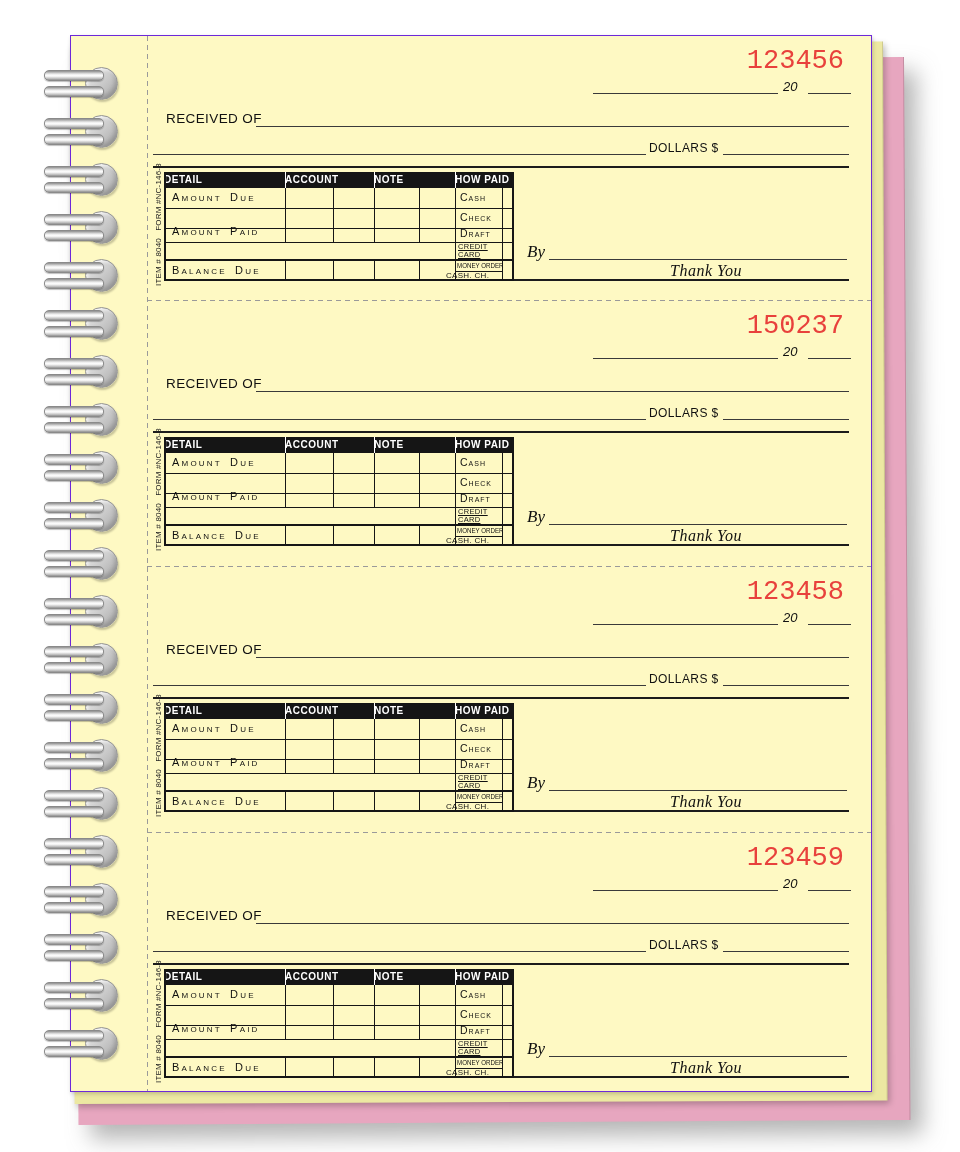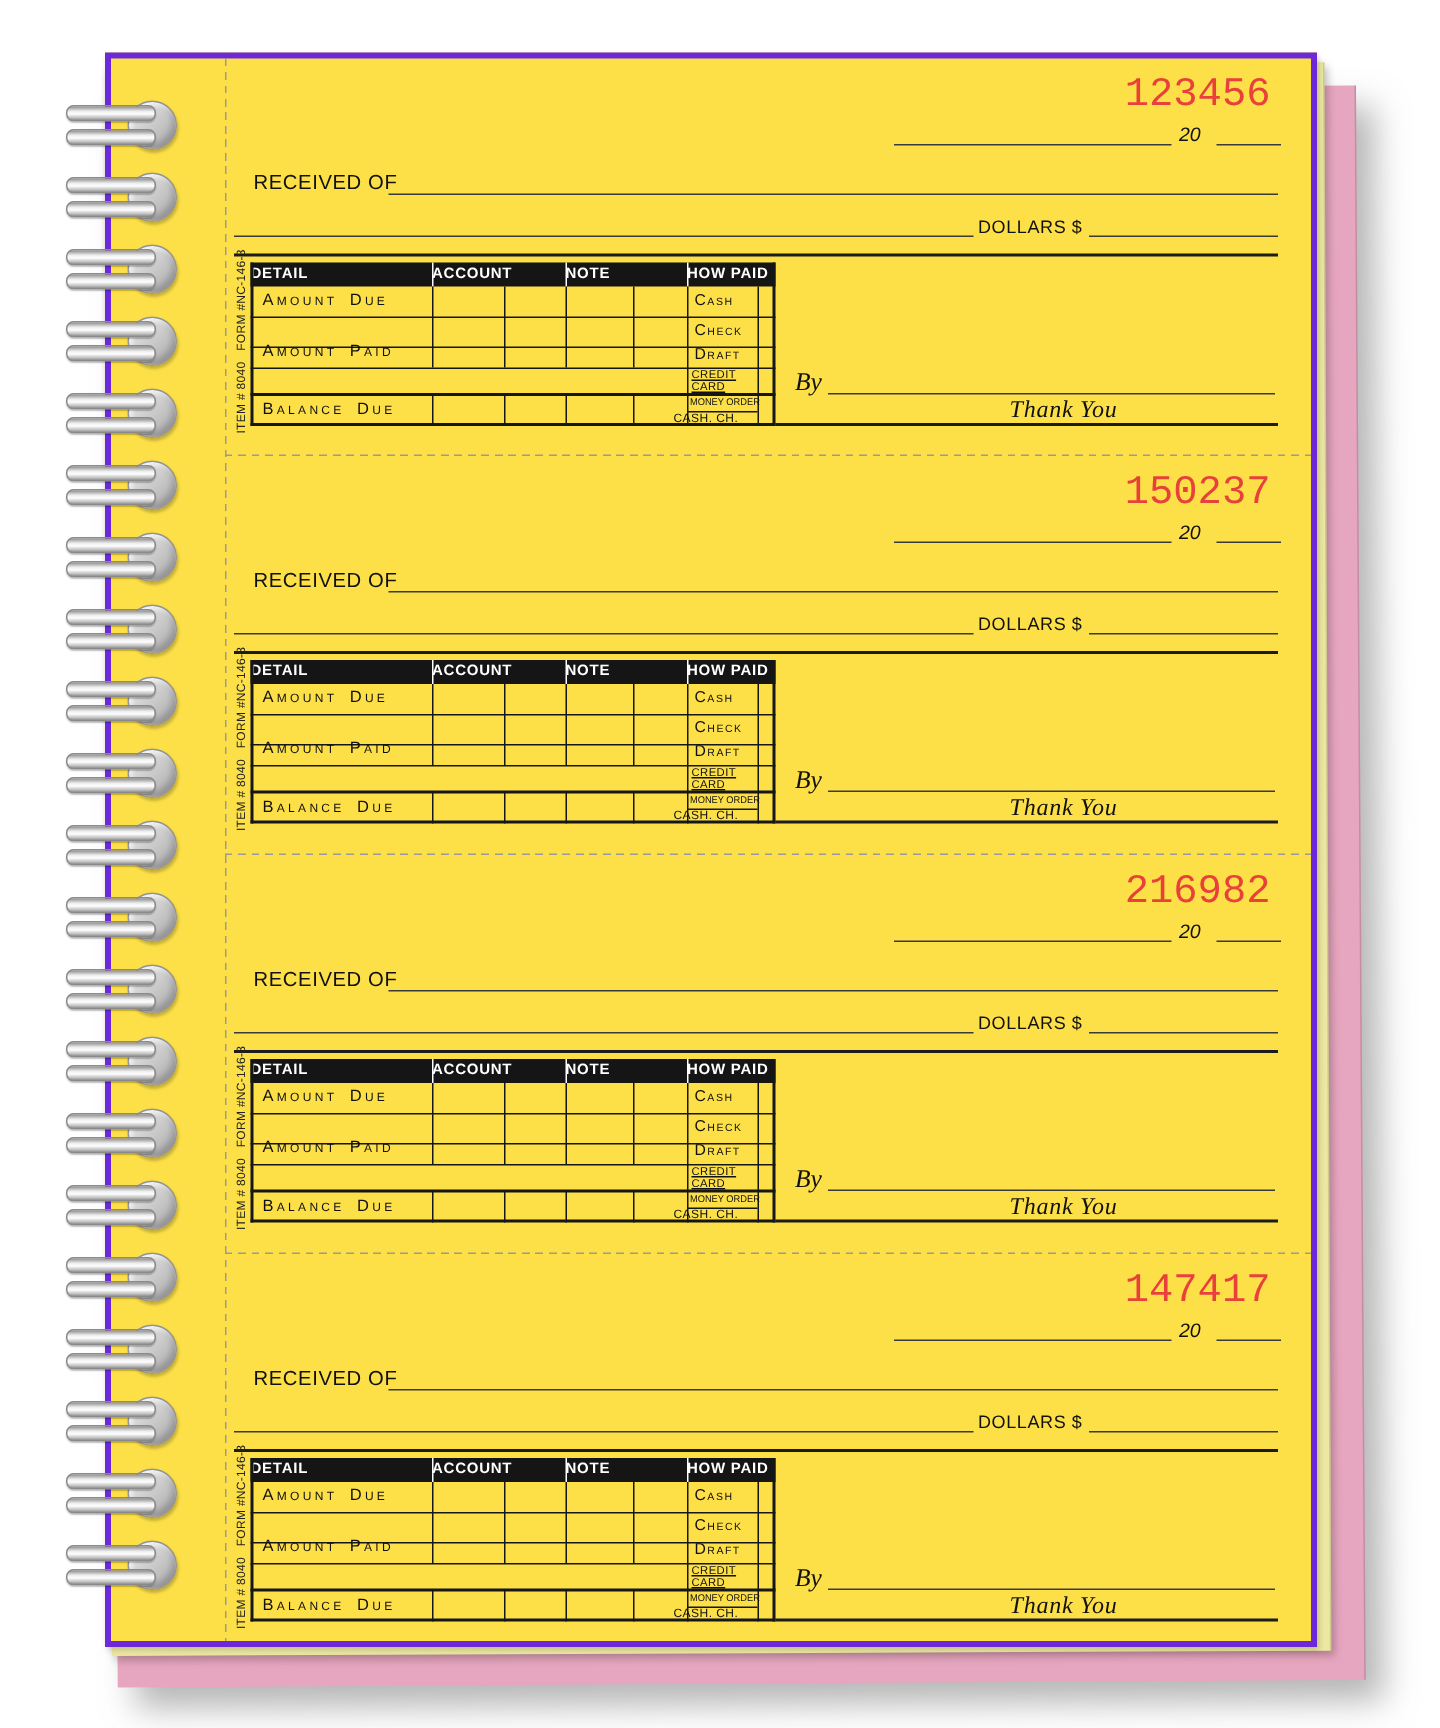--- a/index.html
+++ b/index.html
@@ -9,22 +9,22 @@
   html,body{margin:0;padding:0;background:#fff;}
   .stage{position:relative;width:960px;height:1152px;background:#fff;overflow:hidden;
          font-family:"Liberation Sans",sans-serif;color:var(--ink);}
   .sheet{position:absolute;transform-origin:top left;}
   .sheet.pink{left:72px;top:62px;width:831px;height:1063px;background:var(--pink);
       transform:rotate(-0.35deg);box-shadow:12px 14px 22px rgba(110,110,110,.5);
       border-right:1px solid rgba(0,0,0,.15);}
   .sheet.yellow{left:70px;top:45px;width:812px;height:1059px;background:var(--yellow);
       transform:rotate(-0.25deg);box-shadow:2px 3px 6px rgba(0,0,0,.25);
       border-right:1px solid rgba(0,0,0,.12);}
-  .page{position:absolute;left:70px;top:35px;width:800px;height:1055px;background:#fde047;
-      border:4px solid #6d28d9;box-shadow:1px 2px 4px rgba(0,0,0,.18);}
+  .page{position:absolute;left:70px;top:35px;width:800px;height:1055px;background:#fef9c3;
+      border:1px solid #6d28d9;box-shadow:1px 2px 4px rgba(0,0,0,.18);}
   .vperf{position:absolute;left:76px;top:0;width:1px;height:1055px;
       background:repeating-linear-gradient(180deg,var(--dash) 0 5px,transparent 5px 9px);}
   .receipt{position:absolute;left:0;width:800px;height:264px;}
   .hperf{position:absolute;left:76px;top:-1px;width:724px;height:1px;
       background:repeating-linear-gradient(90deg,var(--dash) 0 5px,transparent 5px 9px);}
   .line{position:absolute;height:1px;background:var(--line);}
   .rnum{position:absolute;right:27px;top:12px;font-family:"Liberation Mono",monospace;
       font-size:27px;line-height:27px;color:var(--red);letter-spacing:0;}
   .date-line{left:522px;top:57px;width:185px;}
   .yr{position:absolute;left:712px;top:43px;font-size:13px;font-style:italic;}
@@ -205,21 +205,21 @@
       <span class="cell hp-cashch">CASH. CH.</span>
     </div>
 
     <span class="by">By</span>
     <div class="line by-line"></div>
     <span class="thanks">Thank You</span>
     <div class="bottom-line" style="position:absolute"></div>
   </section>
         <section class="receipt" style="top: 531px;">
     <div class="hperf"></div>
-    <div class="rnum">216982</div>
+    <div class="rnum">123458</div>
     <div class="line date-line"></div>
     <span class="yr">20</span>
     <div class="line yr-line"></div>
     <span class="recv">RECEIVED OF</span>
     <div class="line recv-line"></div>
     <div class="line dollars-left-line"></div>
     <span class="dollars">DOLLARS $</span>
     <div class="line dollars-right-line"></div>
     <div class="line sep-line"></div>
     <span class="vtext form-code">FORM #NC-146-3</span>
@@ -264,21 +264,21 @@
       <span class="cell hp-cashch">CASH. CH.</span>
     </div>
 
     <span class="by">By</span>
     <div class="line by-line"></div>
     <span class="thanks">Thank You</span>
     <div class="bottom-line" style="position:absolute"></div>
   </section>
         <section class="receipt" style="top: 797px;">
     <div class="hperf"></div>
-    <div class="rnum">147417</div>
+    <div class="rnum">123459</div>
     <div class="line date-line"></div>
     <span class="yr">20</span>
     <div class="line yr-line"></div>
     <span class="recv">RECEIVED OF</span>
     <div class="line recv-line"></div>
     <div class="line dollars-left-line"></div>
     <span class="dollars">DOLLARS $</span>
     <div class="line dollars-right-line"></div>
     <div class="line sep-line"></div>
     <span class="vtext form-code">FORM #NC-146-3</span>

